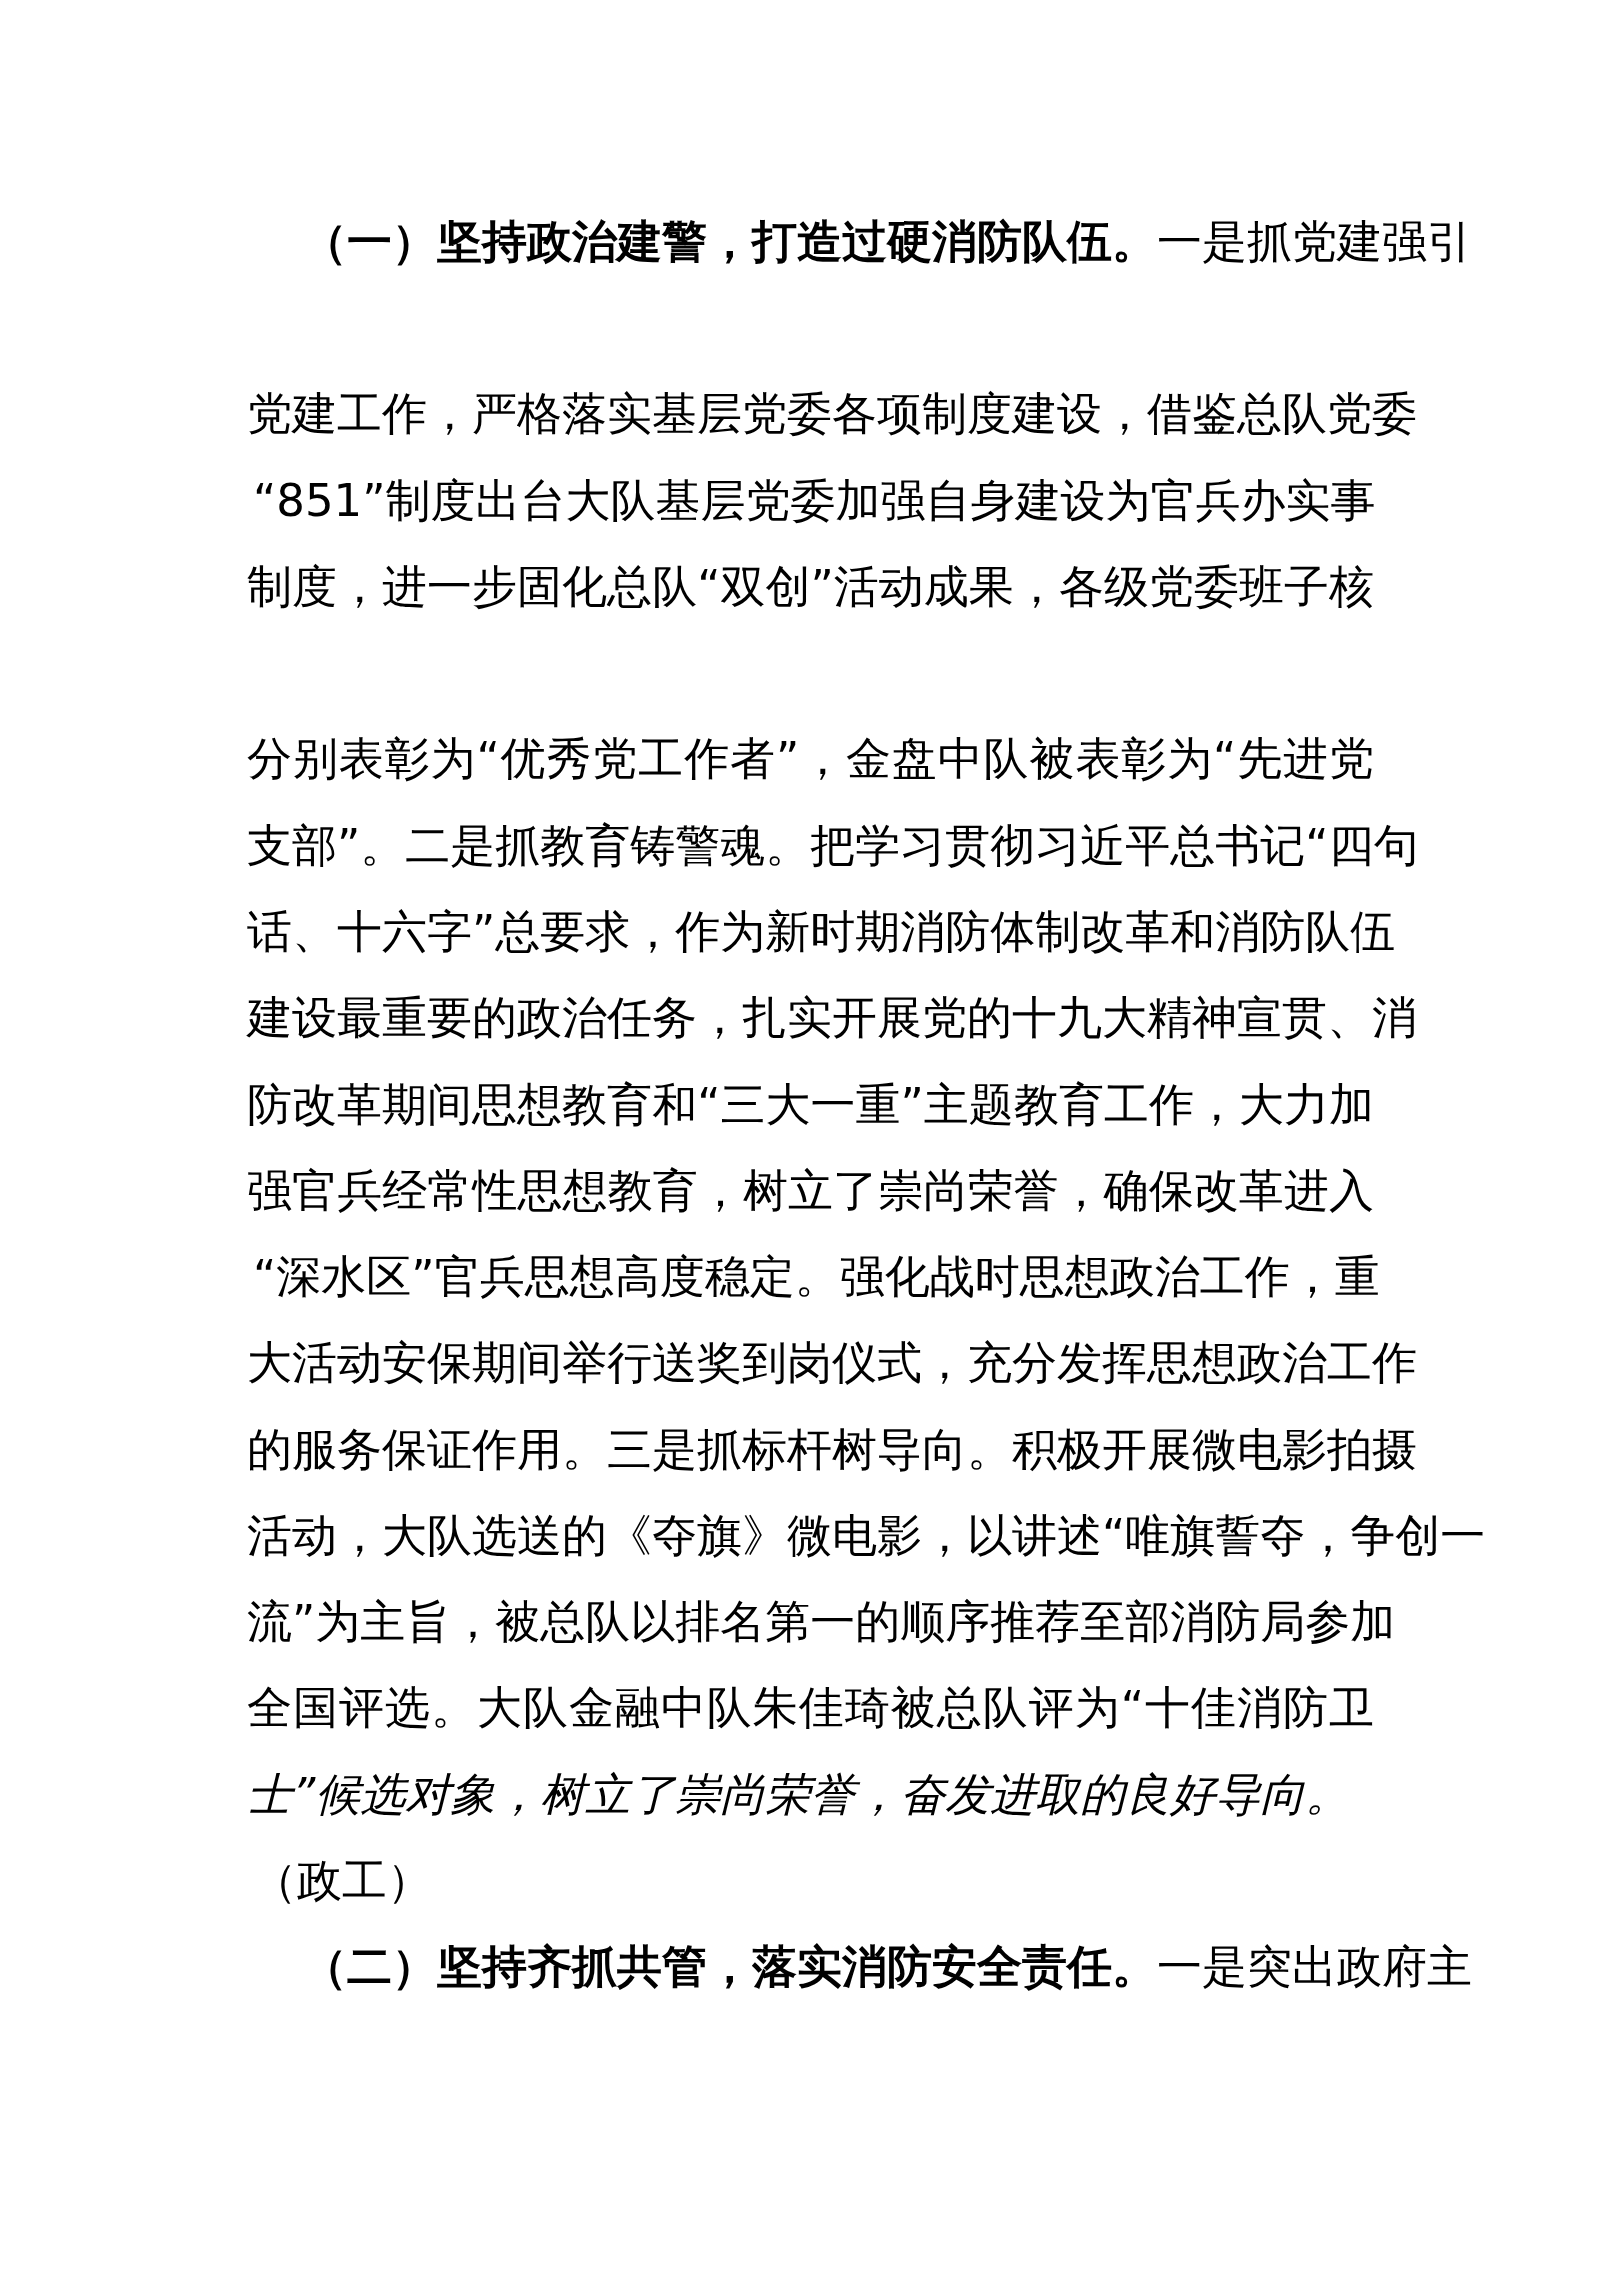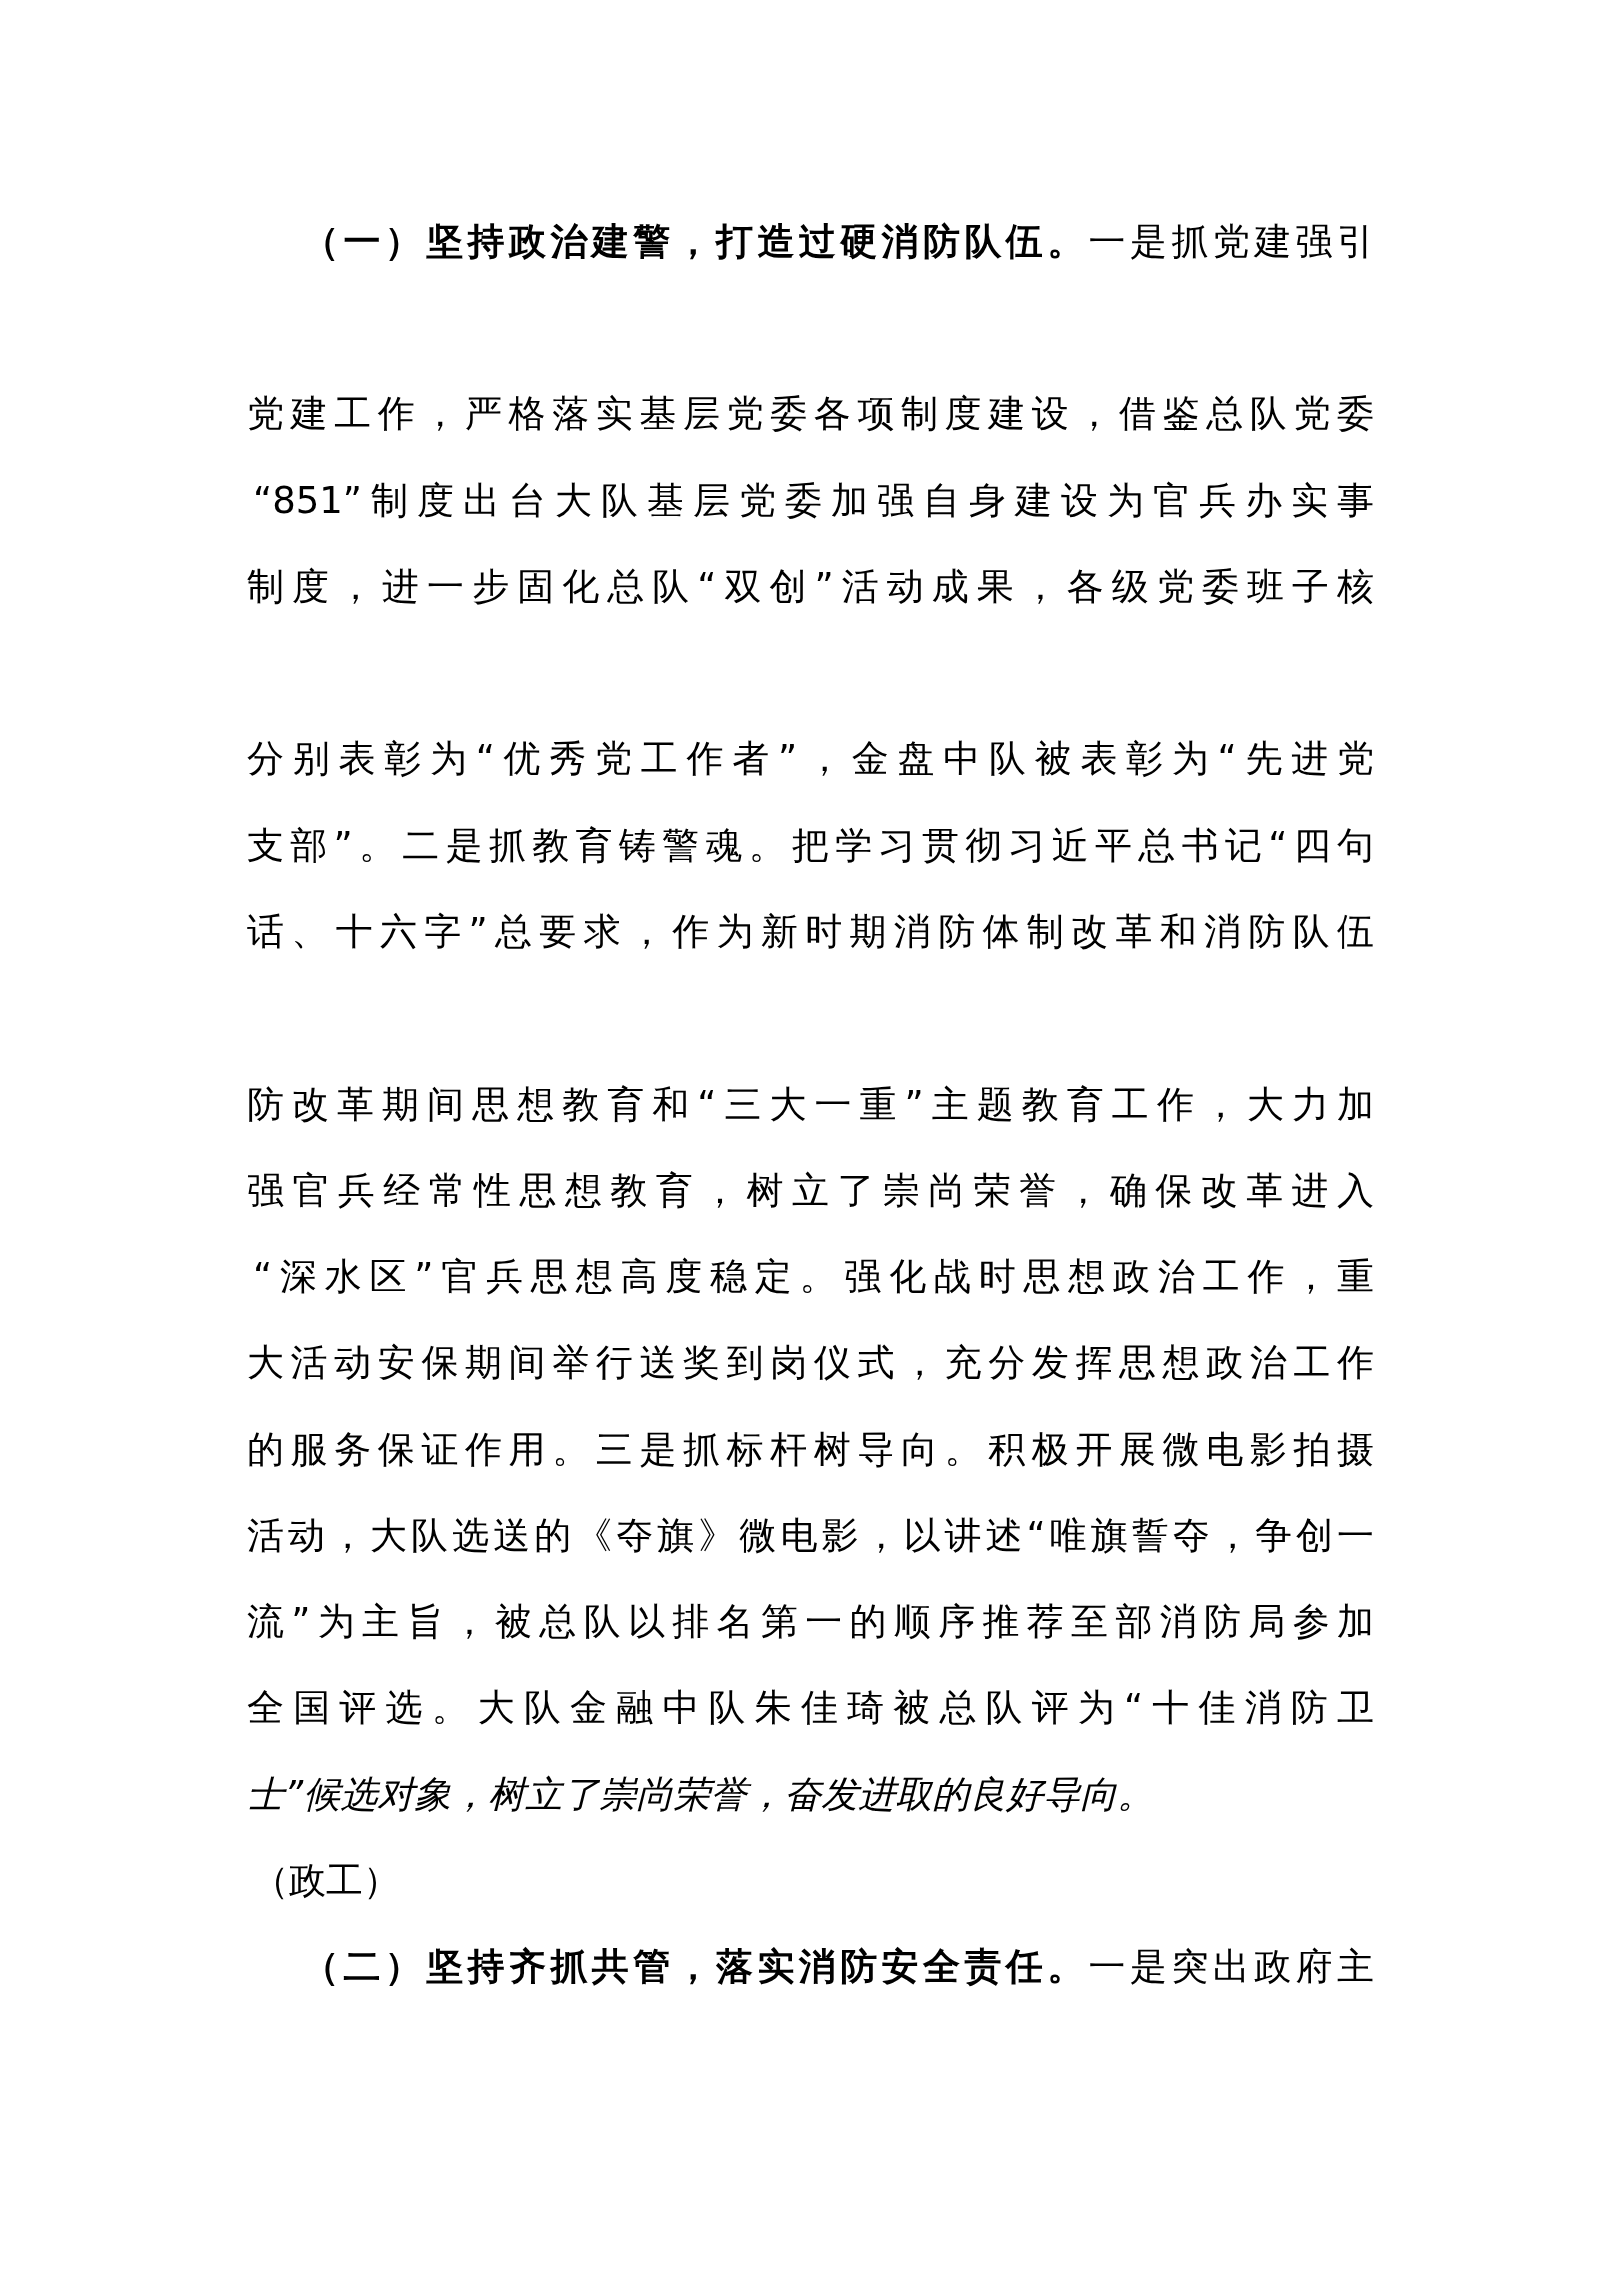--- a/index.html
+++ b/index.html
@@ -22,21 +22,21 @@
     width: 1621px;
     height: 2293px;
     background: #ffffff;
   }
   .line {
     position: absolute;
     left: 247px;
     width: 1127px;
     height: 86px;
     line-height: 86px;
-    font-size: 37px;
+    font-size: 45px;
     white-space: nowrap;
     text-align: justify;
     text-align-last: justify;
     letter-spacing: 0;
   }
   .line.short {
     text-align: left;
     text-align-last: left;
     font-style: italic;
   }
@@ -64,20 +64,21 @@
 <div class="page">
 
   <div class="line indent" style="top:199px"><span class="b">（一）坚持政治建警，打造过硬消防队伍。</span><span>一是抓党建强引</span></div>
 
   <div class="line" style="top:371px">党建工作，严格落实基层党委各项制度建设，借鉴总队党委</div>
   <div class="line quote-start" style="top:458px">“851”制度出台大队基层党委加强自身建设为官兵办实事</div>
   <div class="line" style="top:544px">制度，进一步固化总队“双创”活动成果，各级党委班子核</div>
   <div class="line" style="top:716px">分别表彰为“优秀党工作者”，金盘中队被表彰为“先进党</div>
   <div class="line" style="top:803px">支部”。二是抓教育铸警魂。把学习贯彻习近平总书记“四句</div>
   <div class="line" style="top:889px">话、十六字”总要求，作为新时期消防体制改革和消防队伍</div>
+  <div class="line" style="top:975px">建设最重要的政治任务，扎实开展党的十九大精神宣贯、消</div>
   <div class="line" style="top:1062px">防改革期间思想教育和“三大一重”主题教育工作，大力加</div>
   <div class="line" style="top:1148px">强官兵经常性思想教育，树立了崇尚荣誉，确保改革进入</div>
   <div class="line quote-start" style="top:1234px">“深水区”官兵思想高度稳定。强化战时思想政治工作，重</div>
   <div class="line" style="top:1320px">大活动安保期间举行送奖到岗仪式，充分发挥思想政治工作</div>
   <div class="line" style="top:1407px">的服务保证作用。三是抓标杆树导向。积极开展微电影拍摄</div>
   <div class="line" style="top:1493px">活动，大队选送的《夺旗》微电影，以讲述“唯旗誓夺，争创一</div>
   <div class="line" style="top:1579px">流”为主旨，被总队以排名第一的顺序推荐至部消防局参加</div>
   <div class="line" style="top:1665px">全国评选。大队金融中队朱佳琦被总队评为“十佳消防卫</div>
   <div class="line short" style="top:1752px">士”候选对象，树立了崇尚荣誉，奋发进取的良好导向。</div>
 

